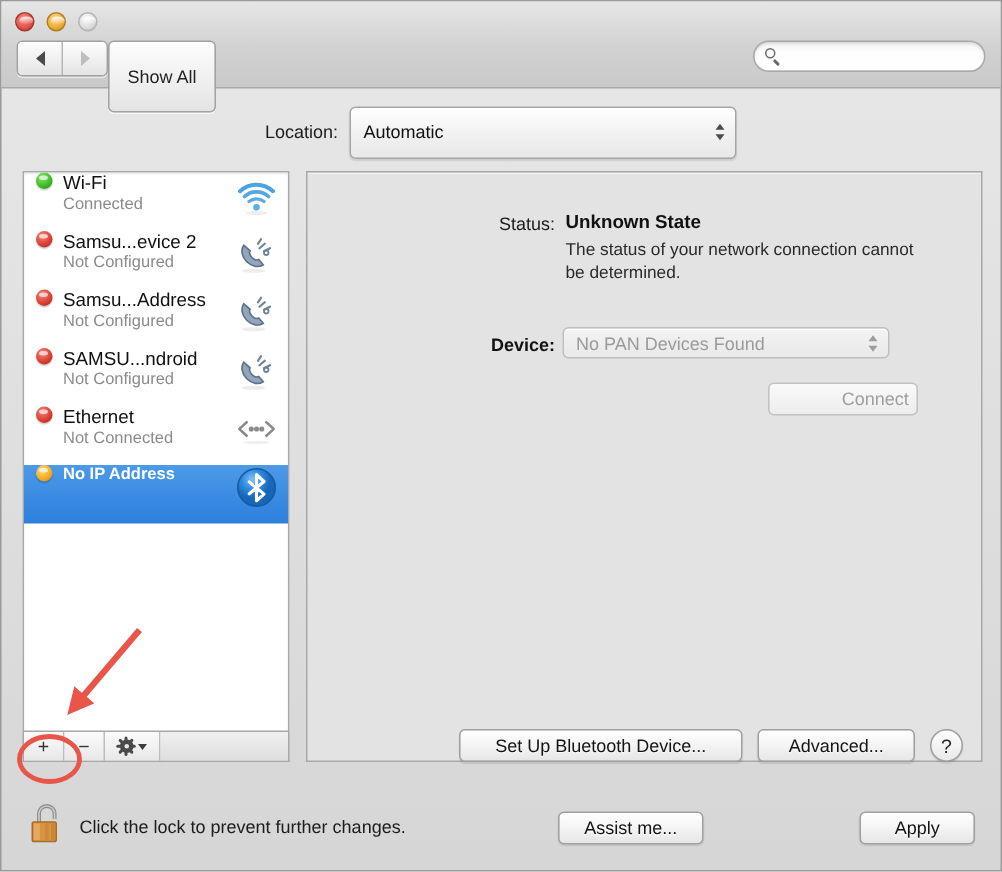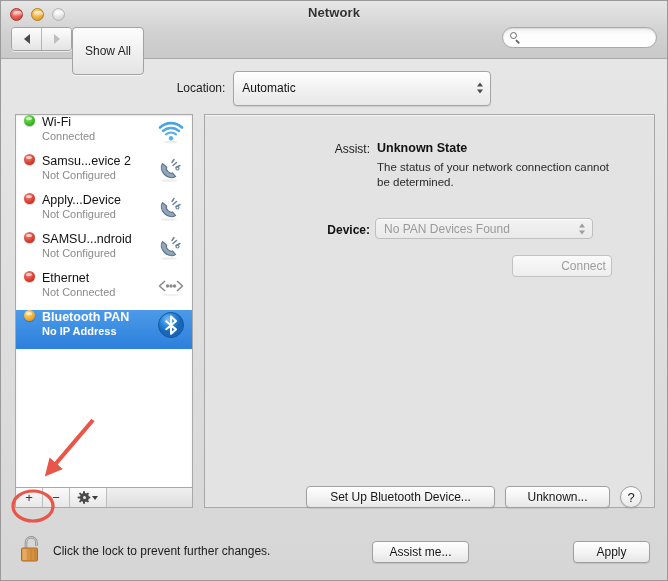--- a/index.html
+++ b/index.html
@@ -512,21 +512,20 @@
     <div class="traffic" id="tl-close">
         <span class="gloss"></span>
       </div>
     <div class="traffic" id="tl-min">
         <span class="gloss"></span>
       </div>
     <div class="traffic" id="tl-zoom">
         <span class="gloss"></span>
       </div>
 
-    <div id="title">Network</div>
 
     <div id="navseg">
       <div class="navbtn" id="nav-back">
         <span class="tri" id="tri-back"></span>
       </div>
       <div class="navbtn" id="nav-forward">
         <span class="tri" id="tri-fwd"></span>
       </div>
     </div>
 
@@ -583,21 +582,21 @@
               <line x1="20" y1="13.5" x2="24" y2="11.5"></line>
               <line x1="16" y1="8.5" x2="18" y2="5.5"></line>
             </g>
             <circle cx="21.5" cy="14.5" r="1.5" fill="none" stroke="#6d8399" stroke-width="1.2"></circle>
             <ellipse cx="13" cy="26.5" rx="8" ry="1.3" fill="#000" opacity="0.07"></ellipse>
           </svg></span>
       </div>
       <div class="svc">
         <span class="dot red"></span>
         <div class="svc-text">
-          <div class="svc-name">Apply...Device</div>
+          <div class="svc-name">Samsu...Address</div>
           <div class="svc-status">Not Configured</div>
         </div>
         <span class="svc-icon"><svg width="30" height="30" viewBox="0 0 30 30">
             <path d="M6.5 9.5 C4.5 12.5 5 17 8.5 20.5 C12 24 16.5 24.5 19.5 22.5 L16.5 19 C15.2 19.7 13.5 19.2 12 17.7 C10.5 16.2 10 14.5 10.7 13.2 Z" fill="#8fa6bc" stroke="#5f7governing" stroke-width="0"></path>
             <path d="M6.5 9.5 C4.5 12.5 5 17 8.5 20.5 C12 24 16.5 24.5 19.5 22.5 L16.5 19 C15.2 19.7 13.5 19.2 12 17.7 C10.5 16.2 10 14.5 10.7 13.2 Z" fill="none" stroke="#5d7288" stroke-width="1.1"></path>
             <g stroke="#6d8399" stroke-width="1.5" stroke-linecap="round">
               <line x1="17" y1="11.5" x2="20.5" y2="8.5"></line>
               <line x1="20" y1="13.5" x2="24" y2="11.5"></line>
               <line x1="16" y1="8.5" x2="18" y2="5.5"></line>
             </g>
@@ -638,21 +637,20 @@
               <circle cx="11.5" cy="15" r="1.7"></circle>
               <circle cx="15" cy="15" r="1.7"></circle>
               <circle cx="18.5" cy="15" r="1.7"></circle>
             </g>
             <ellipse cx="15" cy="24" rx="9" ry="1.2" fill="#000" opacity="0.06"></ellipse>
           </svg></span>
       </div>
       <div class="svc selected">
         <span class="dot amber"></span>
         <div class="svc-text">
-          <div class="svc-name">Bluetooth PAN</div>
           <div class="svc-status">No IP Address</div>
         </div>
         <span class="svc-icon"><svg width="30" height="30" viewBox="0 0 30 30">
             <defs>
               <radialGradient id="btg" cx="38%" cy="28%">
                 <stop offset="0%" stop-color="#7fc0f5"></stop>
                 <stop offset="55%" stop-color="#2d8ae0"></stop>
                 <stop offset="100%" stop-color="#1766b8"></stop>
               </radialGradient>
             </defs>
@@ -673,37 +671,37 @@
         <span class="tooth" style="transform:rotate(135deg)"></span>
         <span class="hub"></span>
           <span class="hole"></span>
       </span>
       <span class="caret-dn"></span>
     </div>
     <div id="tb-filler"></div>
   </div>
 
   <div id="panel">
-    <div id="status-label">Assist:</div>
+    <div id="status-label">Status:</div>
     <div id="status-value">Unknown State</div>
     <div id="status-desc">The status of your network connection cannot be determined.</div>
 
     <div id="device-label">Device:</div>
     <div id="device-popup">
       <span id="device-value">No PAN Devices Found</span>
       <span class="stepper disabled">
         <span class="up"></span>
           <span class="dn"></span>
       </span>
     </div>
 
     <div id="connect-btn">Connect</div>
 
     <div class="pbtn" id="setup-btn">Set Up Bluetooth Device...</div>
-    <div class="pbtn" id="advanced-btn">Unknown...</div>
+    <div class="pbtn" id="advanced-btn">Advanced...</div>
     <div id="help-btn">?</div>
   </div>
 
   <div id="lock-icon">
     <svg width="26" height="32" viewBox="0 0 26 32">
       <path d="M7 13 L7 7.5 A5.2 5.2 0 0 1 17.4 7.5 L17.4 11" fill="none" stroke="#8c8c8c" stroke-width="2.6"></path>
       <path d="M7 13 L7 7.5 A5.2 5.2 0 0 1 17.4 7.5 L17.4 11" fill="none" stroke="#c9c9c9" stroke-width="1.1"></path>
       <rect x="2.5" y="13" width="16" height="13" rx="1.2" fill="#d89445" stroke="#a96c24" stroke-width="1"></rect>
       <rect x="3.6" y="14" width="4" height="11" fill="#e8ae68" opacity="0.8"></rect>
       <rect x="11" y="14" width="2.4" height="11" fill="#c2802f" opacity="0.55"></rect>

